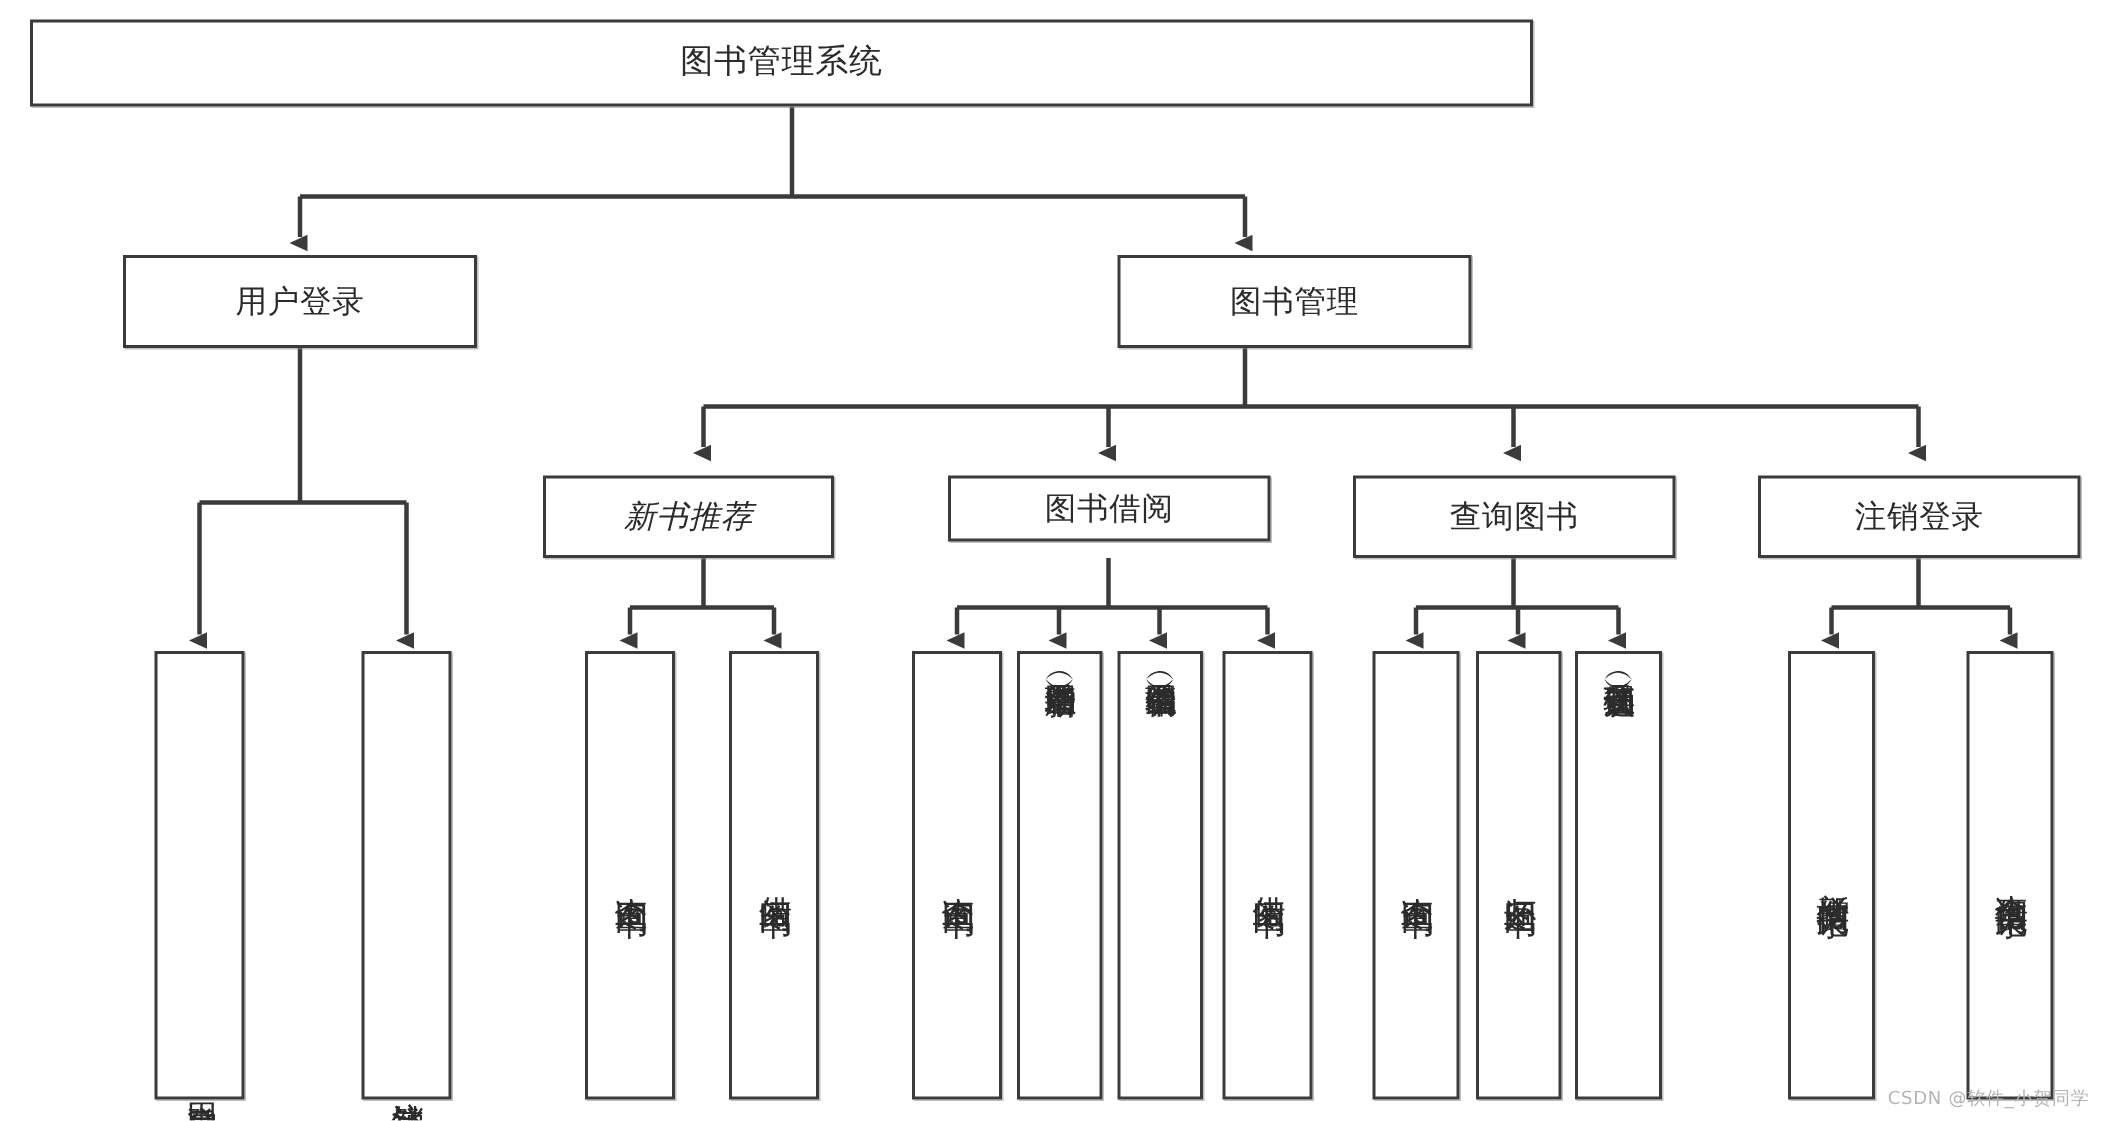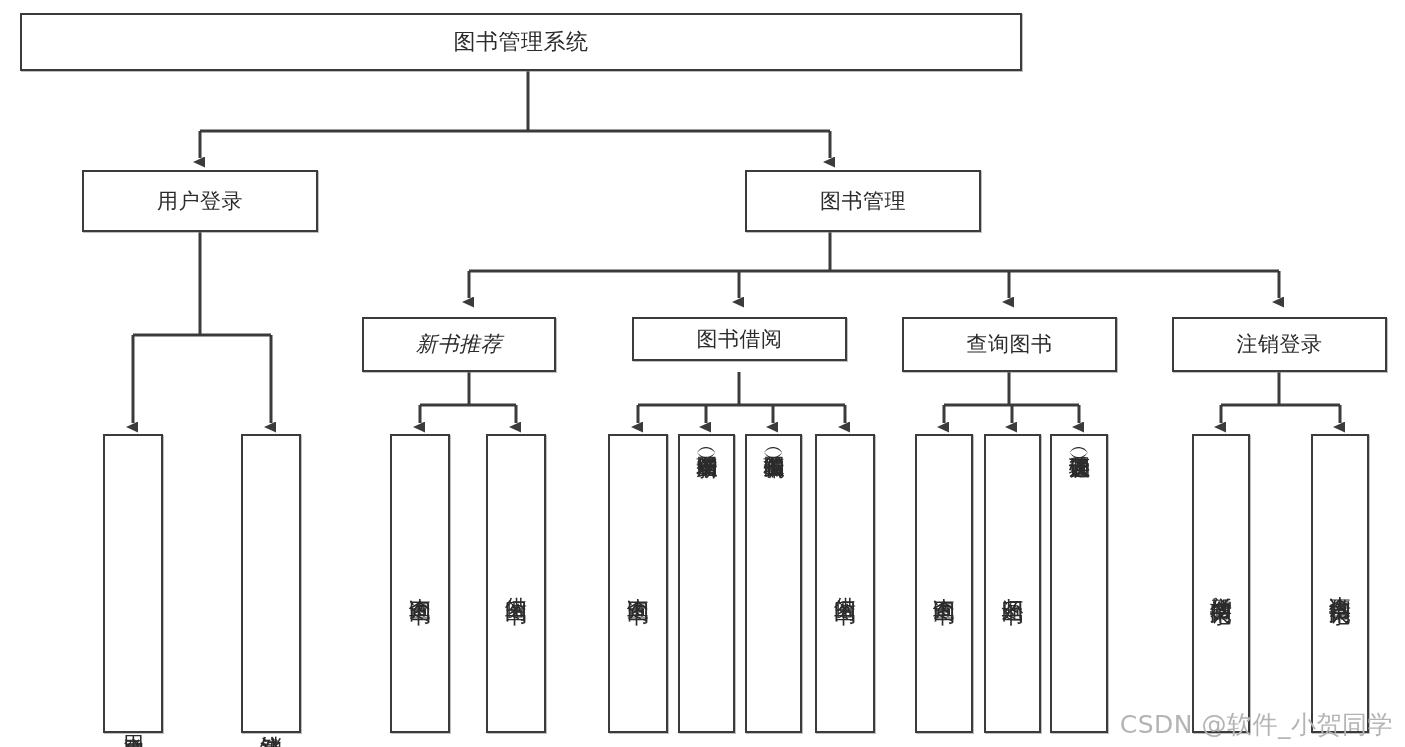--- a/index.html
+++ b/index.html
@@ -58,21 +58,21 @@
     font-size:22px;
     letter-spacing:2px;
     line-height:1;
   }
   .node.v.tight .lbl{ font-size:21px; letter-spacing:0px; }
   
   #watermark{
     position:absolute;
     right:12px;
     bottom:6px;
-    font-size:25px;
+    font-size:12px;
     color:#b4b4b4;
     white-space:nowrap;
     letter-spacing:.5px;
   }
 </style>
 </head>
 <body>
 
 <div id="stage">
 

